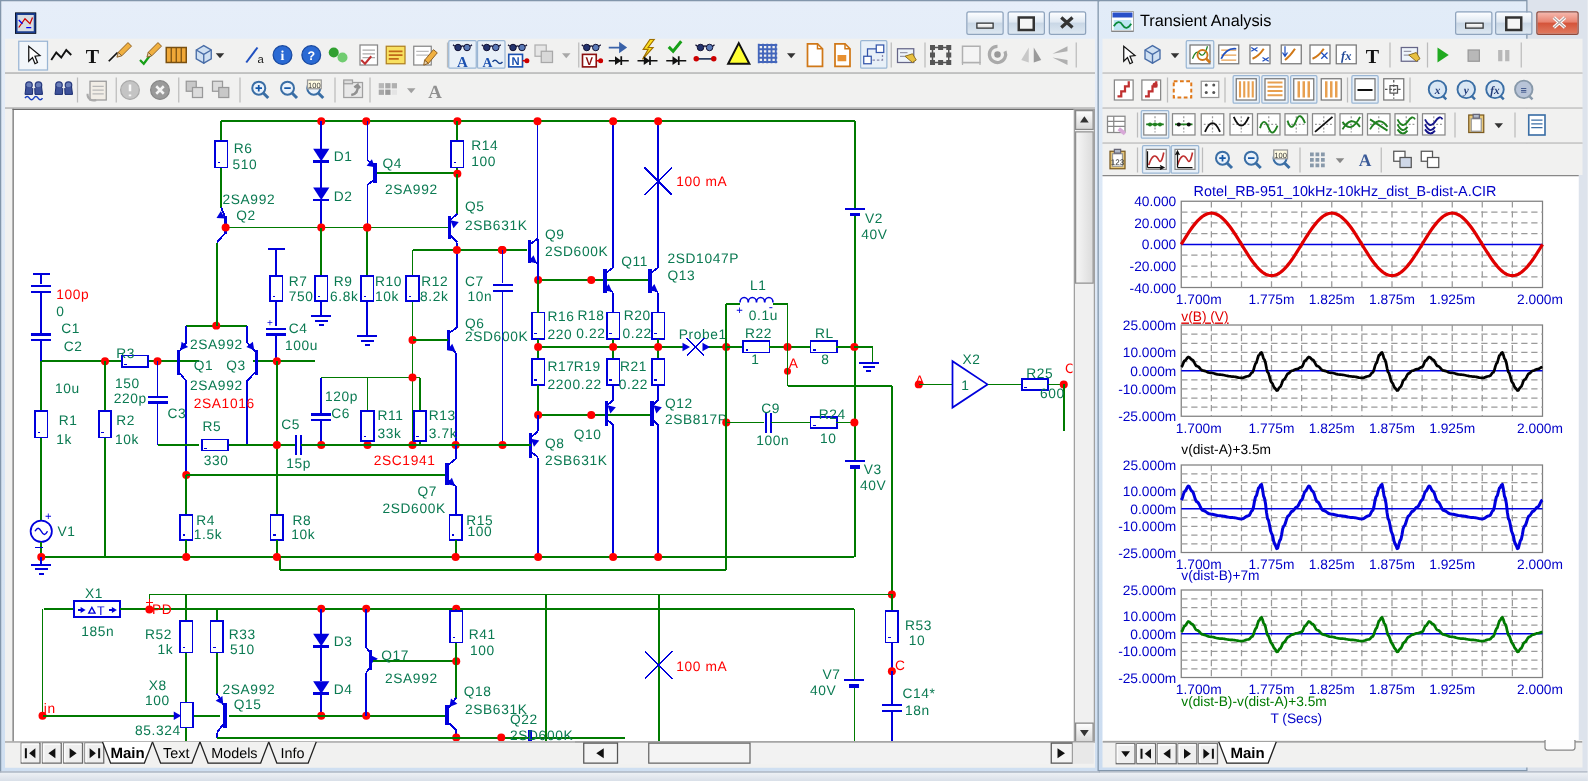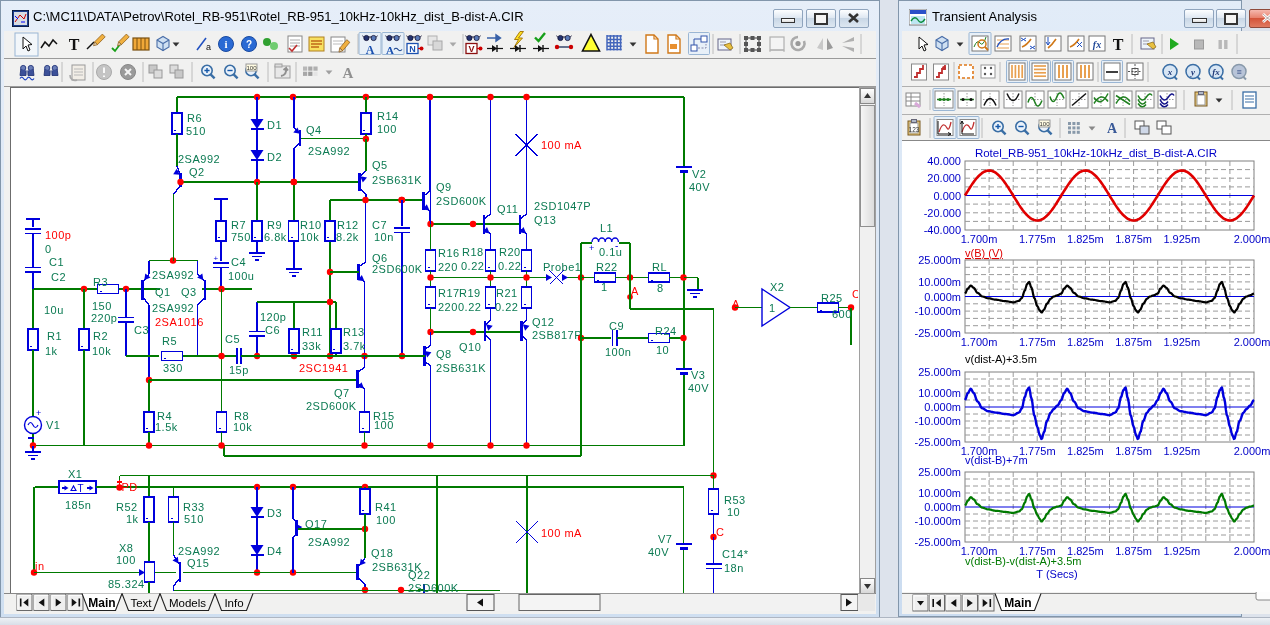--- a/index.html
+++ b/index.html
@@ -1,38 +1,37 @@
 <!DOCTYPE html>
 <html><head>
 <meta charset="utf-8">
 <style>
 html,body{margin:0;padding:0;width:1270px;height:625px;overflow:hidden;
 font-family:"Liberation Sans",sans-serif;background:#dde3ec;}
 #stage{position:absolute;left:0;top:0;width:1270px;height:625px;}
 #lw{position:absolute;left:0;top:0;width:878px;height:617px;border:1px solid #8296ab;
 background:linear-gradient(#e6eef9,#cfdff1);}
-#rw{position:absolute;left:898px;top:0;width:344px;height:617px;border:1px solid #8296ab;
+#rw{position:absolute;left:878px;top:0;width:344px;height:617px;border:1px solid #8296ab;
 background:linear-gradient(#e2ecf8,#cbdcf0);box-sizing:border-box;}
 .titletext{position:absolute;font-size:13px;color:#000;}
 .tb{position:absolute;background:#f1f1f0;}
 .client{position:absolute;background:#fff;}
 .wbtn{position:absolute;width:28px;height:17px;border:1px solid #8fa4bd;border-radius:2px;
 background:linear-gradient(#fdfeff,#dfe8f2 45%,#c9d7e6 50%,#dde7f1);}
 .wbtn .gl{position:absolute;left:0;top:0;right:0;bottom:0;}
 #bottomstrip{position:absolute;left:0;top:617px;width:1270px;height:8px;
 background:linear-gradient(#eef1f5,#d5dce6);border-top:1px solid #aeb6c2;}
 .tabbar{position:absolute;background:#f1f1f0;font-size:11px;}
 svg{position:absolute;}
 </style>
 </head>
 <body>
 <div id="stage">
 
 <div id="lw">
-  <div class="titletext" style="left:32px;top:8px;">C:\MC11\DATA\Petrov\Rotel_RB-951\Rotel_RB-951_10kHz-10kHz_dist_B-dist-A.CIR</div>
   <svg id="lwicon" style="left:11px;top:9px;" width="17" height="17" viewBox="0 0 17 17">
     <rect x="0" y="0" width="17" height="17" fill="#1a3d8f" stroke="#000"></rect>
     <rect x="2" y="2" width="13" height="13" fill="#d8dce2"></rect>
     <path d="M3,12 L8,5 L12,9 L14,4" stroke="#c00" fill="none"></path>
     <path d="M3,6 L6,9 M9,12 L13,12" stroke="#00f" fill="none"></path>
   </svg>
 
   <div class="wbtn" style="left:772px;top:8px;">
         <div class="gl" style="background:linear-gradient(#fff,#ddd);width:12px;height:3px;border:1px solid #333;margin:8px auto 0;"></div>
       </div>

